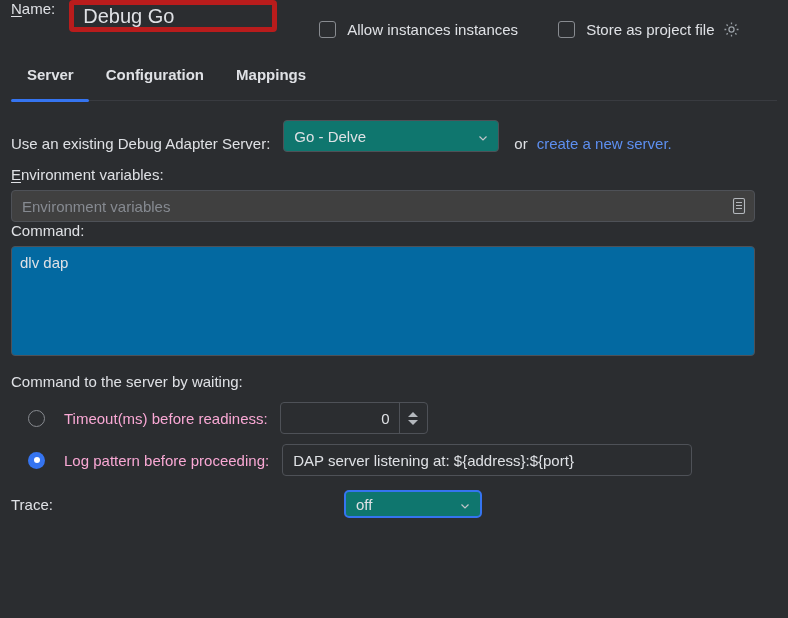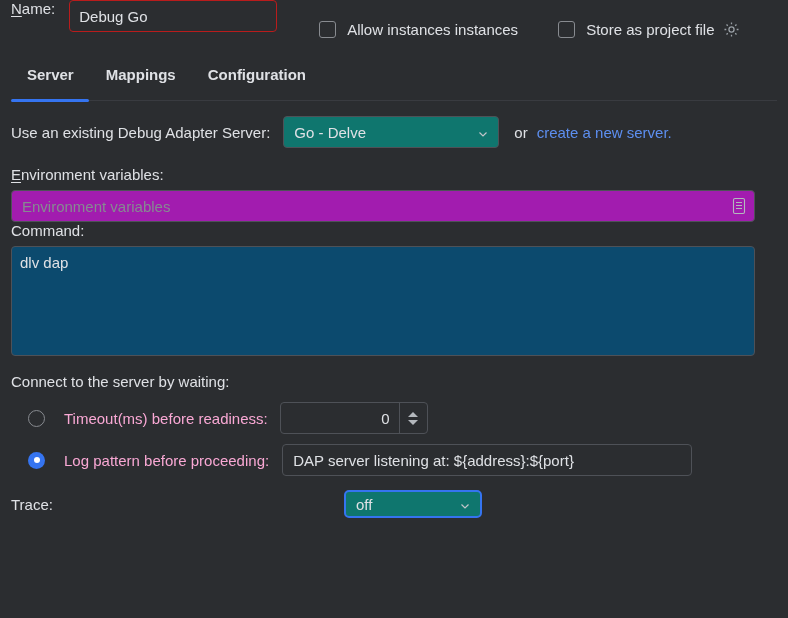--- a/index.html
+++ b/index.html
@@ -27,25 +27,25 @@
     font-size: 15px;
     margin-right: 14px;
     white-space: nowrap;
   }
   .mnemo { text-decoration: underline; text-underline-offset: 2px; }
 
   .name-input {
     width: 208px;
     height: 32px;
     background: #2b2d30;
-    border: 1px solid #b91c1c;
-    border-radius: 4px;
-    color: #dfe1e5;
-    font-family: "Liberation Sans", sans-serif;
-    font-size: 15px;
+    border: 5px solid #b91c1c;
+    border-radius: 4px;
+    color: #dfe1e5;
+    font-family: "Liberation Sans", sans-serif;
+    font-size: 20px;
     padding: 0 9px;
     outline: none;
   }
 
   .cb-group {
     display: flex;
     align-items: center;
     margin-left: 42px;
     white-space: nowrap;
   }
@@ -166,21 +166,21 @@
   .label-block { font-size: 15px; margin: 0 0 7px 0; color: #dfe1e5; }
 
   .env-wrap {
     position: relative;
     width: 744px;
     height: 32px;
   }
   .env-input {
     width: 100%;
     height: 100%;
-    background: #a21caf;
+    background: #404040;
     border: 1px solid #4e5157;
     border-radius: 4px;
     color: #dfe1e5;
     font-family: "Liberation Sans", sans-serif;
     font-size: 15px;
     padding: 0 34px 0 10px;
     outline: none;
   }
   .env-input::placeholder { color: #868a91; }
   .env-icon-btn {
@@ -191,21 +191,21 @@
     width: 20px;
     height: 20px;
     color: #b4b8bd;
     cursor: pointer;
   }
 
   
   .cmd-area {
     width: 744px;
     height: 110px;
-    background: #0c4a6e;
+    background: #0369a1;
     border: 1px solid #4e5157;
     border-radius: 4px;
     color: #dfe1e5;
     font-family: "Liberation Sans", sans-serif;
     font-size: 15px;
     padding: 6px 8px;
     resize: none;
     outline: none;
     line-height: 1.35;
   }
@@ -310,31 +310,31 @@
         <circle cx="8" cy="8" r="2.4"></circle>
         <path d="M8 1.4v1.7M8 12.9v1.7M1.4 8h1.7M12.9 8h1.7M3.3 3.3l1.2 1.2M11.5 11.5l1.2 1.2M12.7 3.3l-1.2 1.2M4.5 11.5l-1.2 1.2"></path>
       </svg>
     </span>
   </div>
 </div>
 
 <div class="tabs-wrap">
   <div class="tabs">
     <div class="tab">Server</div>
+    <div class="tab">Configuration</div>
     <div class="tab">Mappings</div>
-    <div class="tab">Configuration</div>
   </div>
   <div class="tab-separator"></div>
   <div class="tab-underline"></div>
 </div>
 
 <div class="content">
 
   
-  <div class="row" style="height:40px;">
+  <div class="row" style="height:40px;align-items:flex-end;">
     <span class="field-label">Use an existing Debug Adapter Server:</span>
     <div class="combo server-combo">
       <span>Go - Delve</span>
       <span class="chev">
         <svg viewBox="0 0 12 12" width="12" height="12" fill="none" stroke="currentColor" stroke-width="1.2">
           <path d="M2.5 4.5L6 8l3.5-3.5"></path>
         </svg>
       </span>
     </div>
     <span class="or-text">or</span>
@@ -351,21 +351,21 @@
         <path d="M7 6.5h6M7 9.5h6M7 12.5h6"></path>
       </svg>
     </span>
   </div>
 
   
   <div class="label-block" style="">Command:</div>
   <textarea class="cmd-area" style="">dlv dap</textarea>
 
   
-  <div class="label-block" style="margin-top:14px;">Connect to the server by waiting:</div>
+  <div class="label-block" style="margin-top:14px;">Command to the server by waiting:</div>
 
   <div class="row" style="height:42px; padding-left:17px;">
     <span class="radio"></span>
     <span class="radio-label">Timeout(ms) before readiness:</span>
     <div class="spinner">
       <div class="spinner-value">0</div>
       <div class="spinner-btns">
         <span class="tri tri-up"></span>
         <span class="tri tri-down"></span>
       </div>

